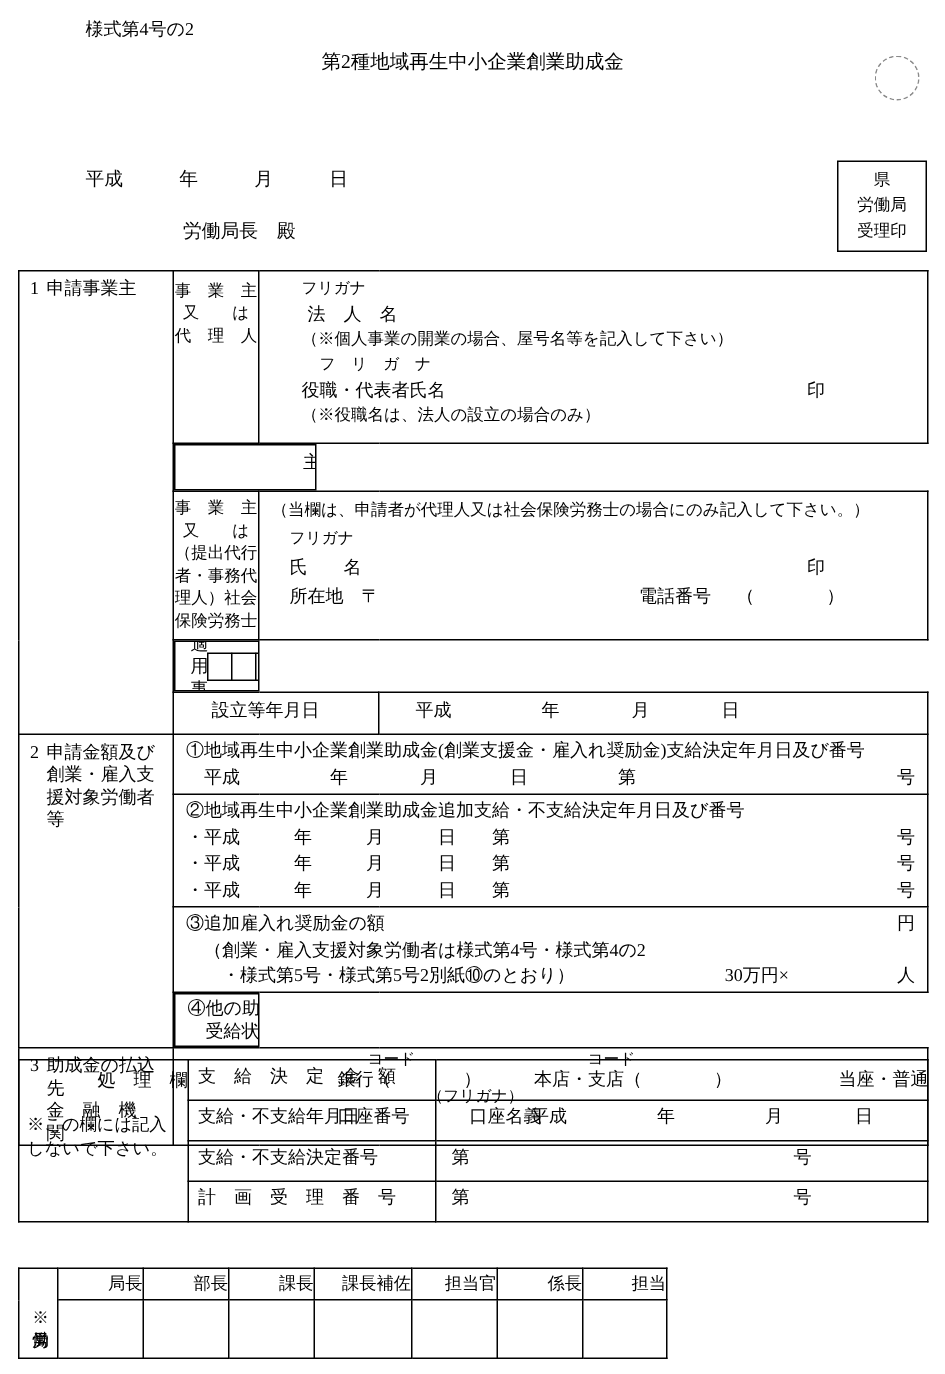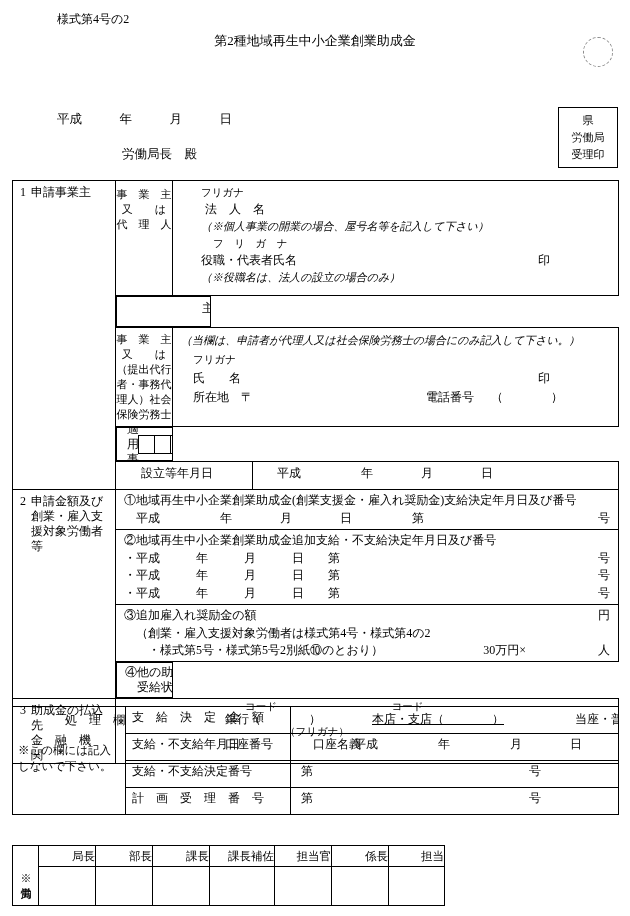--- a/index.html
+++ b/index.html
@@ -23,21 +23,21 @@
   table{border-collapse:collapse;table-layout:fixed;}
   td{border:1px solid #000;vertical-align:top;padding:0;overflow:hidden;}
 
   .main{position:absolute;left:12px;top:180px;width:606px;}
   .seclabel{padding:4px 2px 0 7px;}
   .secflex{display:flex;gap:5px;}
   .sectitle{width:84px;line-height:15px;}
   .sublabel{text-align:center;font-size:11px;padding-top:6px;line-height:15px;}
   .cellpad{padding:3px 8px;}
   .fs10{font-size:10.5px;}
-  .fs11{font-size:11px;font-style:italic;}
+  .fs11{font-size:11px;}
   .ml12{margin-left:12px;}
   .ml20{margin-left:20px;}
   .ml24{margin-left:24px;}
   .ml32{margin-left:32px;}
   .lh17 > div{line-height:17px;}
   .sealline{display:flex;}
   .seal{margin-left:auto;margin-right:60px;}
   .addr-row{padding:4px 8px 0 85px;display:flex;white-space:nowrap;}
   .b2line{line-height:19px;}
   .b2tel{margin-left:170px;}
@@ -51,21 +51,21 @@
   .jright{display:flex;white-space:nowrap;}
   .jright .rgt{margin-left:auto;}
   .i3calc{margin-left:auto;}
   .i3unit{margin-left:72px;}
   .i4flex{display:flex;align-items:center;padding:2px 8px;white-space:nowrap;}
   .i4label{line-height:15px;}
   .s3cell{padding:2px 8px 0 8px;white-space:nowrap;}
   .s3l0{font-size:10.5px;line-height:11px;}
   .s3l0 .c2{margin-left:112px;}
   .s3l1{font-size:12px;line-height:14px;}
-  .s3l1 .g1{margin-left:48px;text-decoration:underline;}
+  .s3l1 .g1{margin-left:32px;}
   .s3l1 .g2{margin-left:68px;}
   .s3l2{font-size:10.5px;line-height:11px;margin-left:161px;}
   .s3l3{font-size:12px;line-height:14px;}
   .s3l3 .g1{margin-left:37px;}
   .s3ind{margin-left:101px;}
 
   .shori-table{position:absolute;left:12px;top:706px;width:606px;}
   .shori-label{padding-top:6px;}
   .shori-title{text-align:right;}
   .shori-note{margin-top:14px;padding-left:5px;font-size:11.5px;line-height:16px;}

